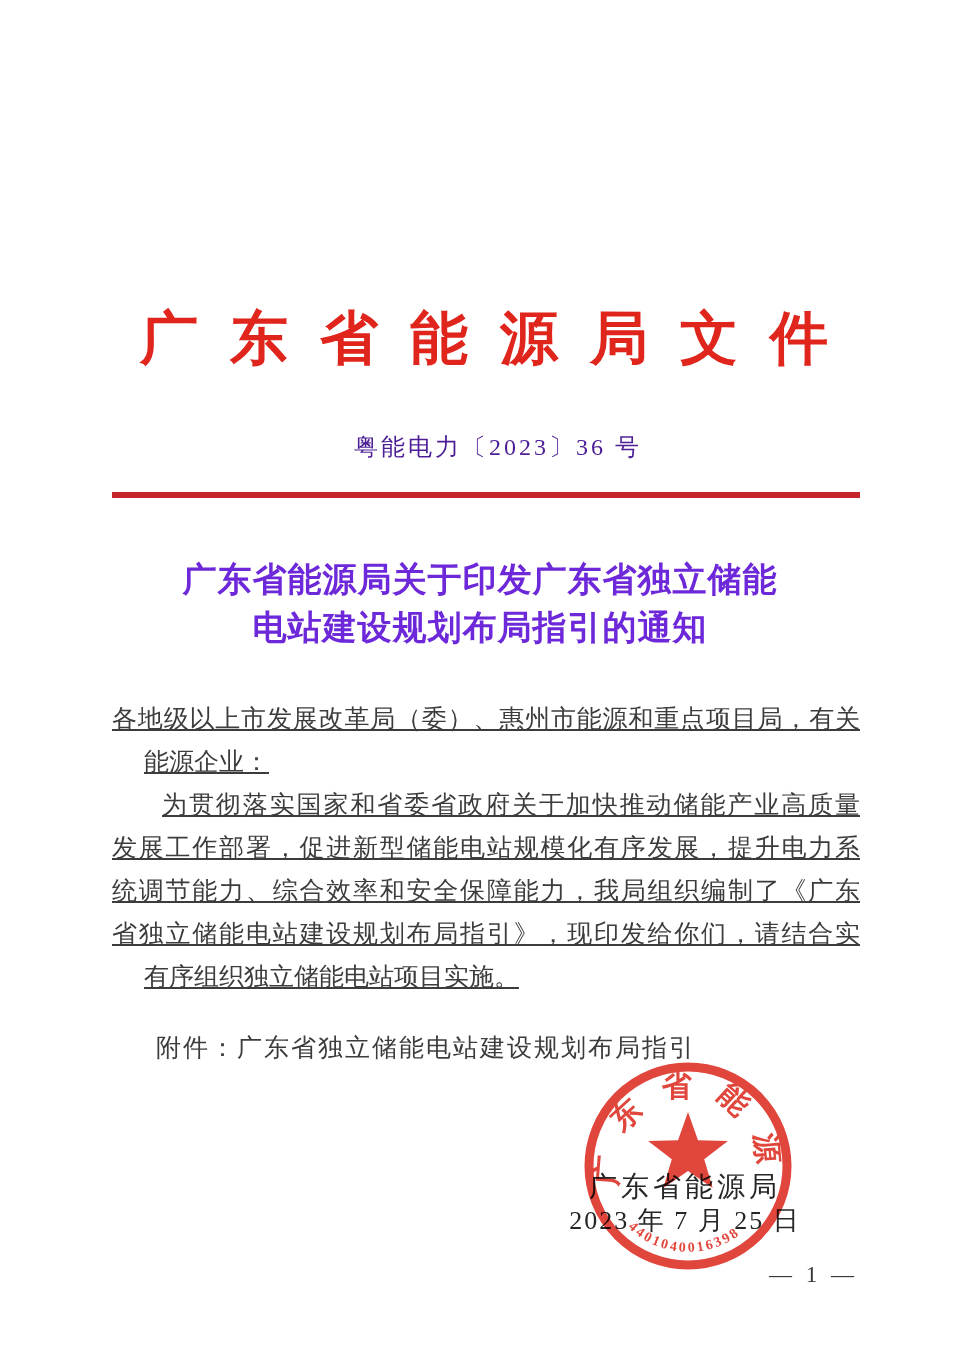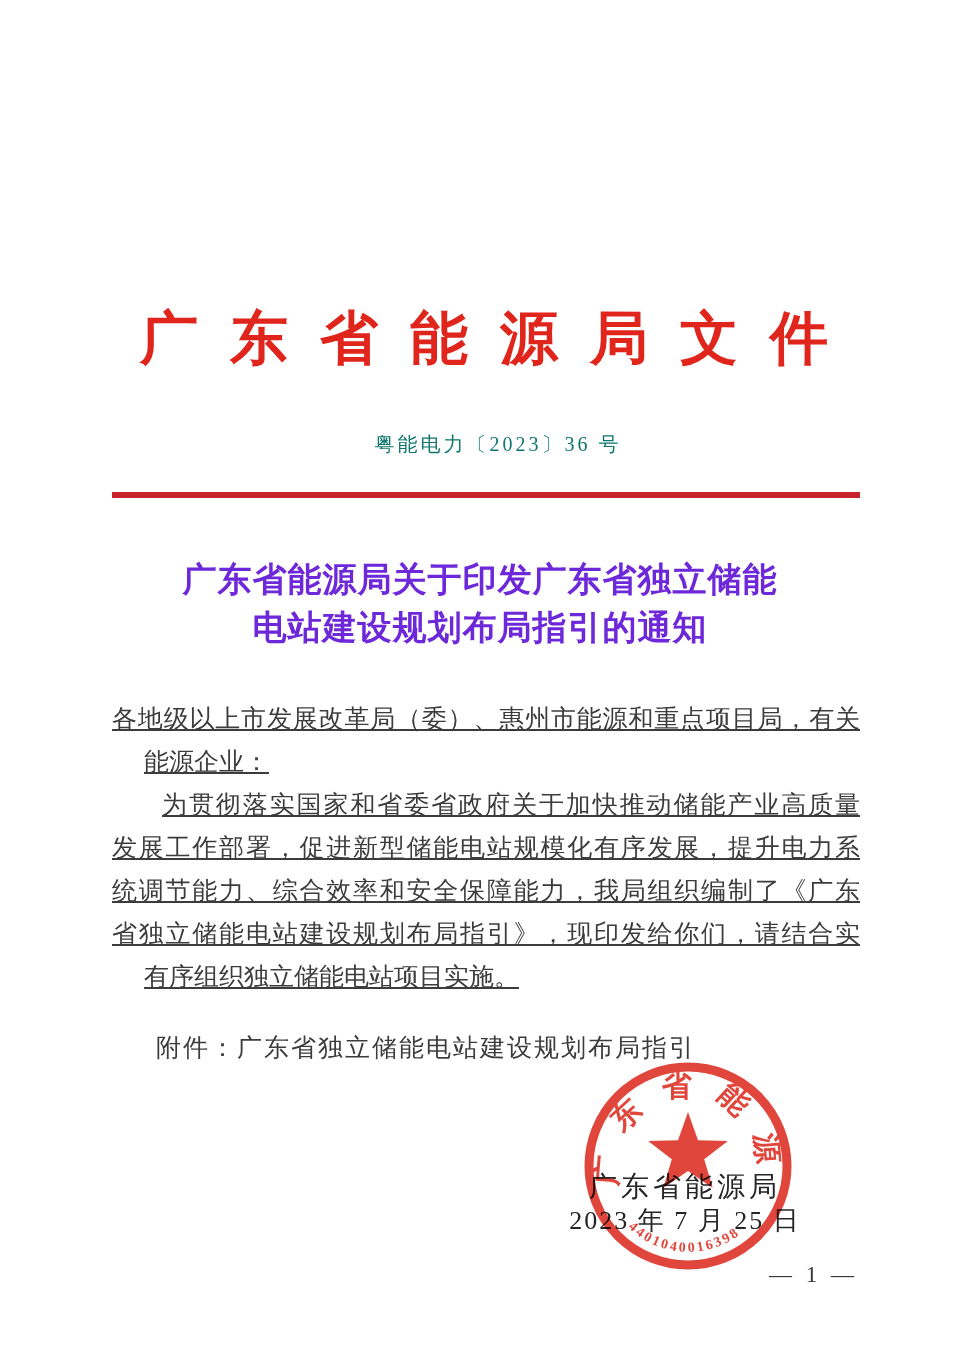--- a/index.html
+++ b/index.html
@@ -24,22 +24,22 @@
     color: #e0251c;
     letter-spacing: 32px;
     white-space: nowrap;
   }
   .doc-number {
     position: absolute;
     top: 431px;
     left: 0;
     width: 100%;
     text-align: center;
-    font-size: 20px;
-    color: #0f766e;
+    font-size: 24px;
+    color: #4c1d95;
     letter-spacing: 3px;
     padding-left: 36px;
   }
   .red-divider {
     position: absolute;
     top: 492px;
     left: 112px;
     width: 748px;
     height: 6px;
     background: #c8242b;

